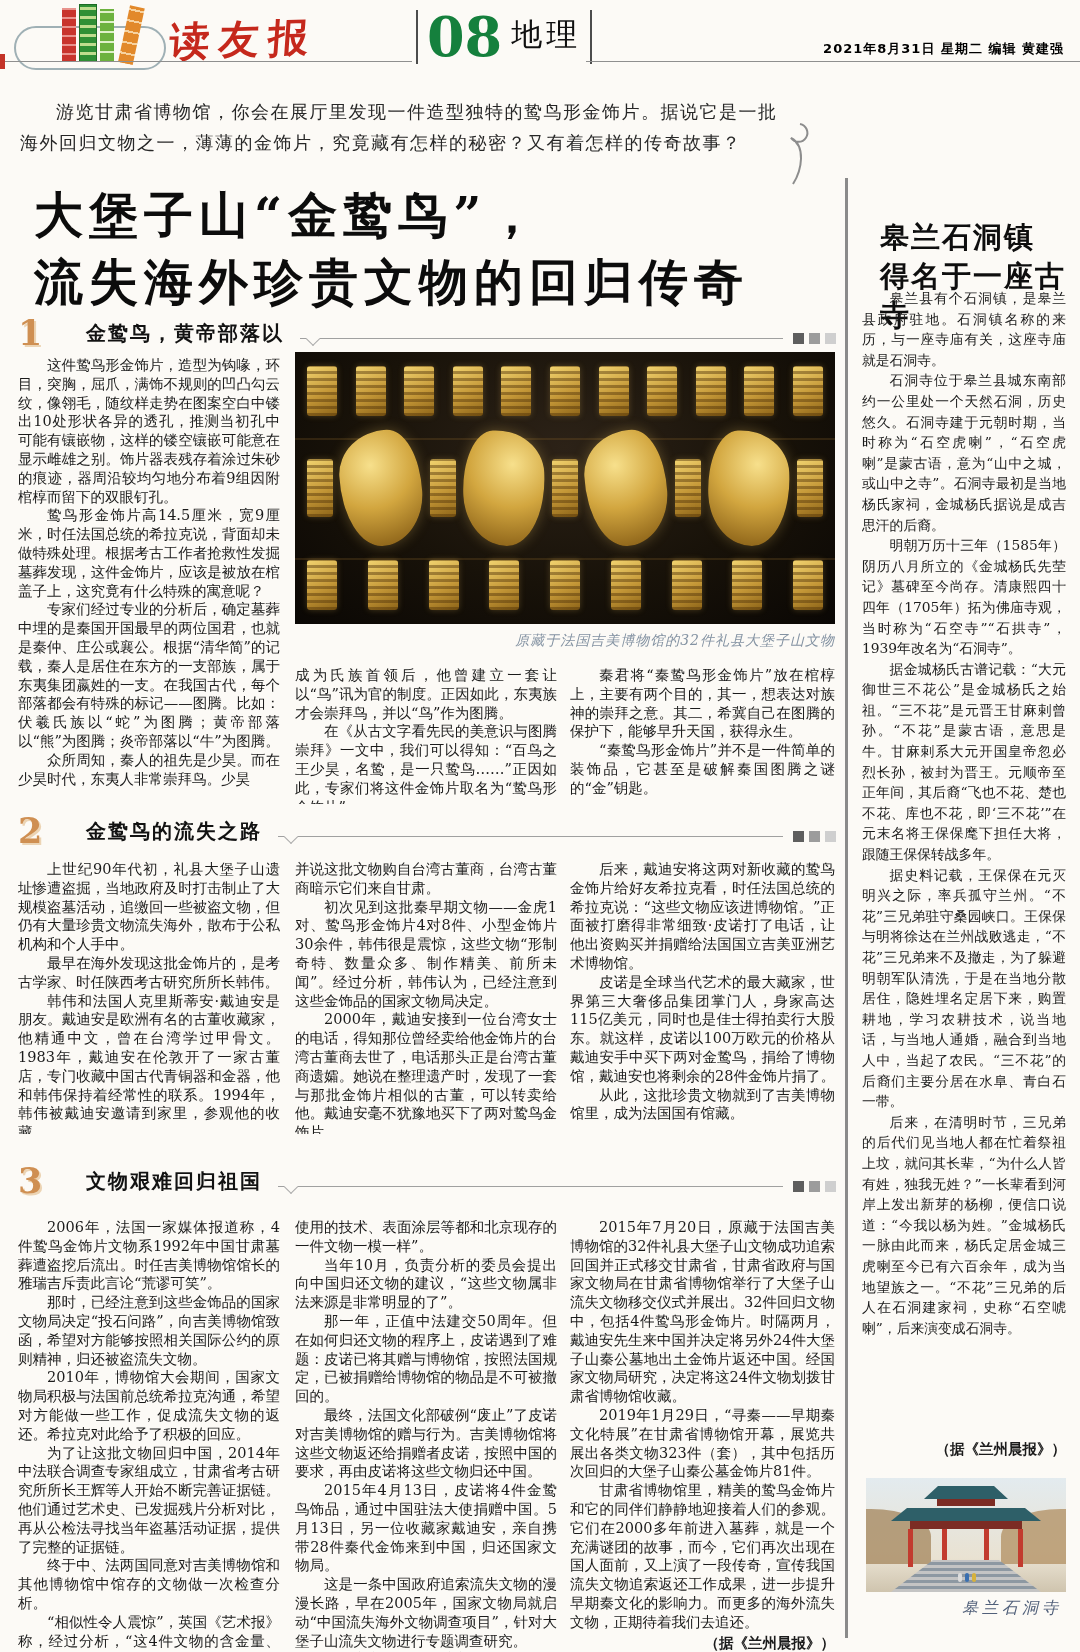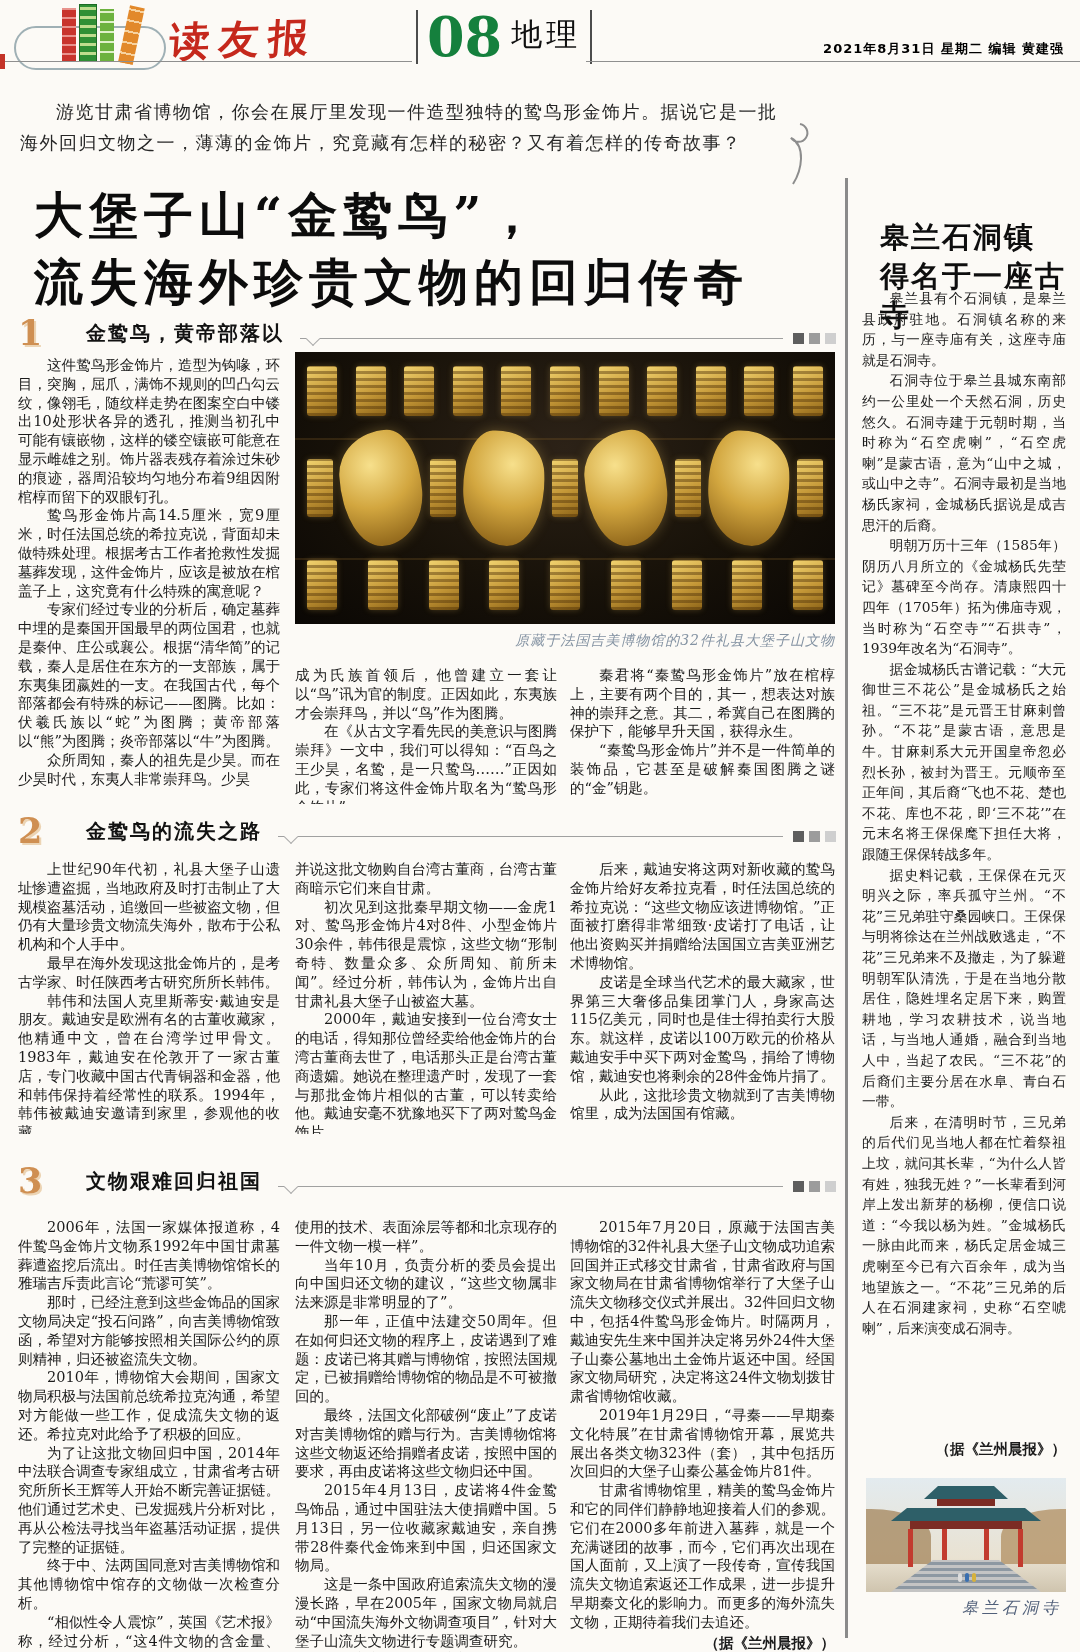--- a/index.html
+++ b/index.html
@@ -214,21 +214,21 @@
         <i class="sq c"></i>
       </span>
   </div>
   <div class="col" style="left:18px;top:860px;height:274px">
       <p>上世纪90年代初，礼县大堡子山遗址惨遭盗掘，当地政府及时打击制止了大规模盗墓活动，追缴回一些被盗文物，但仍有大量珍贵文物流失海外，散布于公私机构和个人手中。</p>
       <p>最早在海外发现这批金饰片的，是考古学家、时任陕西考古研究所所长韩伟。</p>
       <p>韩伟和法国人克里斯蒂安·戴迪安是朋友。戴迪安是欧洲有名的古董收藏家，他精通中文，曾在台湾学过甲骨文。1983年，戴迪安在伦敦开了一家古董店，专门收藏中国古代青铜器和金器，他和韩伟保持着经常性的联系。1994年，韩伟被戴迪安邀请到家里，参观他的收藏，</p>
     </div>
   <div class="col" style="left:295px;top:860px;height:274px">
       <p class="noindent">并说这批文物购自台湾古董商，台湾古董商暗示它们来自甘肃。</p>
-      <p>初次见到这批秦早期文物——金虎1对、鸷鸟形金饰片4对8件、小型金饰片30余件，韩伟很是震惊，这些文物“形制奇特、数量众多、众所周知、前所未闻”。经过分析，韩伟认为，金饰片出自甘肃礼县大堡子山被盗大墓。</p>
+      <p>初次见到这批秦早期文物——金虎1对、鸷鸟形金饰片4对8件、小型金饰片30余件，韩伟很是震惊，这些文物“形制奇特、数量众多、制作精美、前所未闻”。经过分析，韩伟认为，已经注意到这些金饰品的国家文物局决定。</p>
       <p>2000年，戴迪安接到一位台湾女士的电话，得知那位曾经卖给他金饰片的台湾古董商去世了，电话那头正是台湾古董商遗孀。她说在整理遗产时，发现了一套与那批金饰片相似的古董，可以转卖给他。戴迪安毫不犹豫地买下了两对鸷鸟金饰片。</p>
     </div>
   <div class="col" style="left:570px;top:860px;height:274px;width:265px">
       <p>后来，戴迪安将这两对新收藏的鸷鸟金饰片给好友希拉克看，时任法国总统的希拉克说：“这些文物应该进博物馆。”正面被打磨得非常细致·皮诺打了电话，让他出资购买并捐赠给法国国立吉美亚洲艺术博物馆。</p>
       <p>皮诺是全球当代艺术的最大藏家，世界第三大奢侈品集团掌门人，身家高达115亿美元，同时也是佳士得拍卖行大股东。就这样，皮诺以100万欧元的价格从戴迪安手中买下两对金鸷鸟，捐给了博物馆，戴迪安也将剩余的28件金饰片捐了。</p>
       <p>从此，这批珍贵文物就到了吉美博物馆里，成为法国国有馆藏。</p>
     </div>
 
   <div class="sec-head" style="top:1154px">
     <span class="sec-num">3</span>

